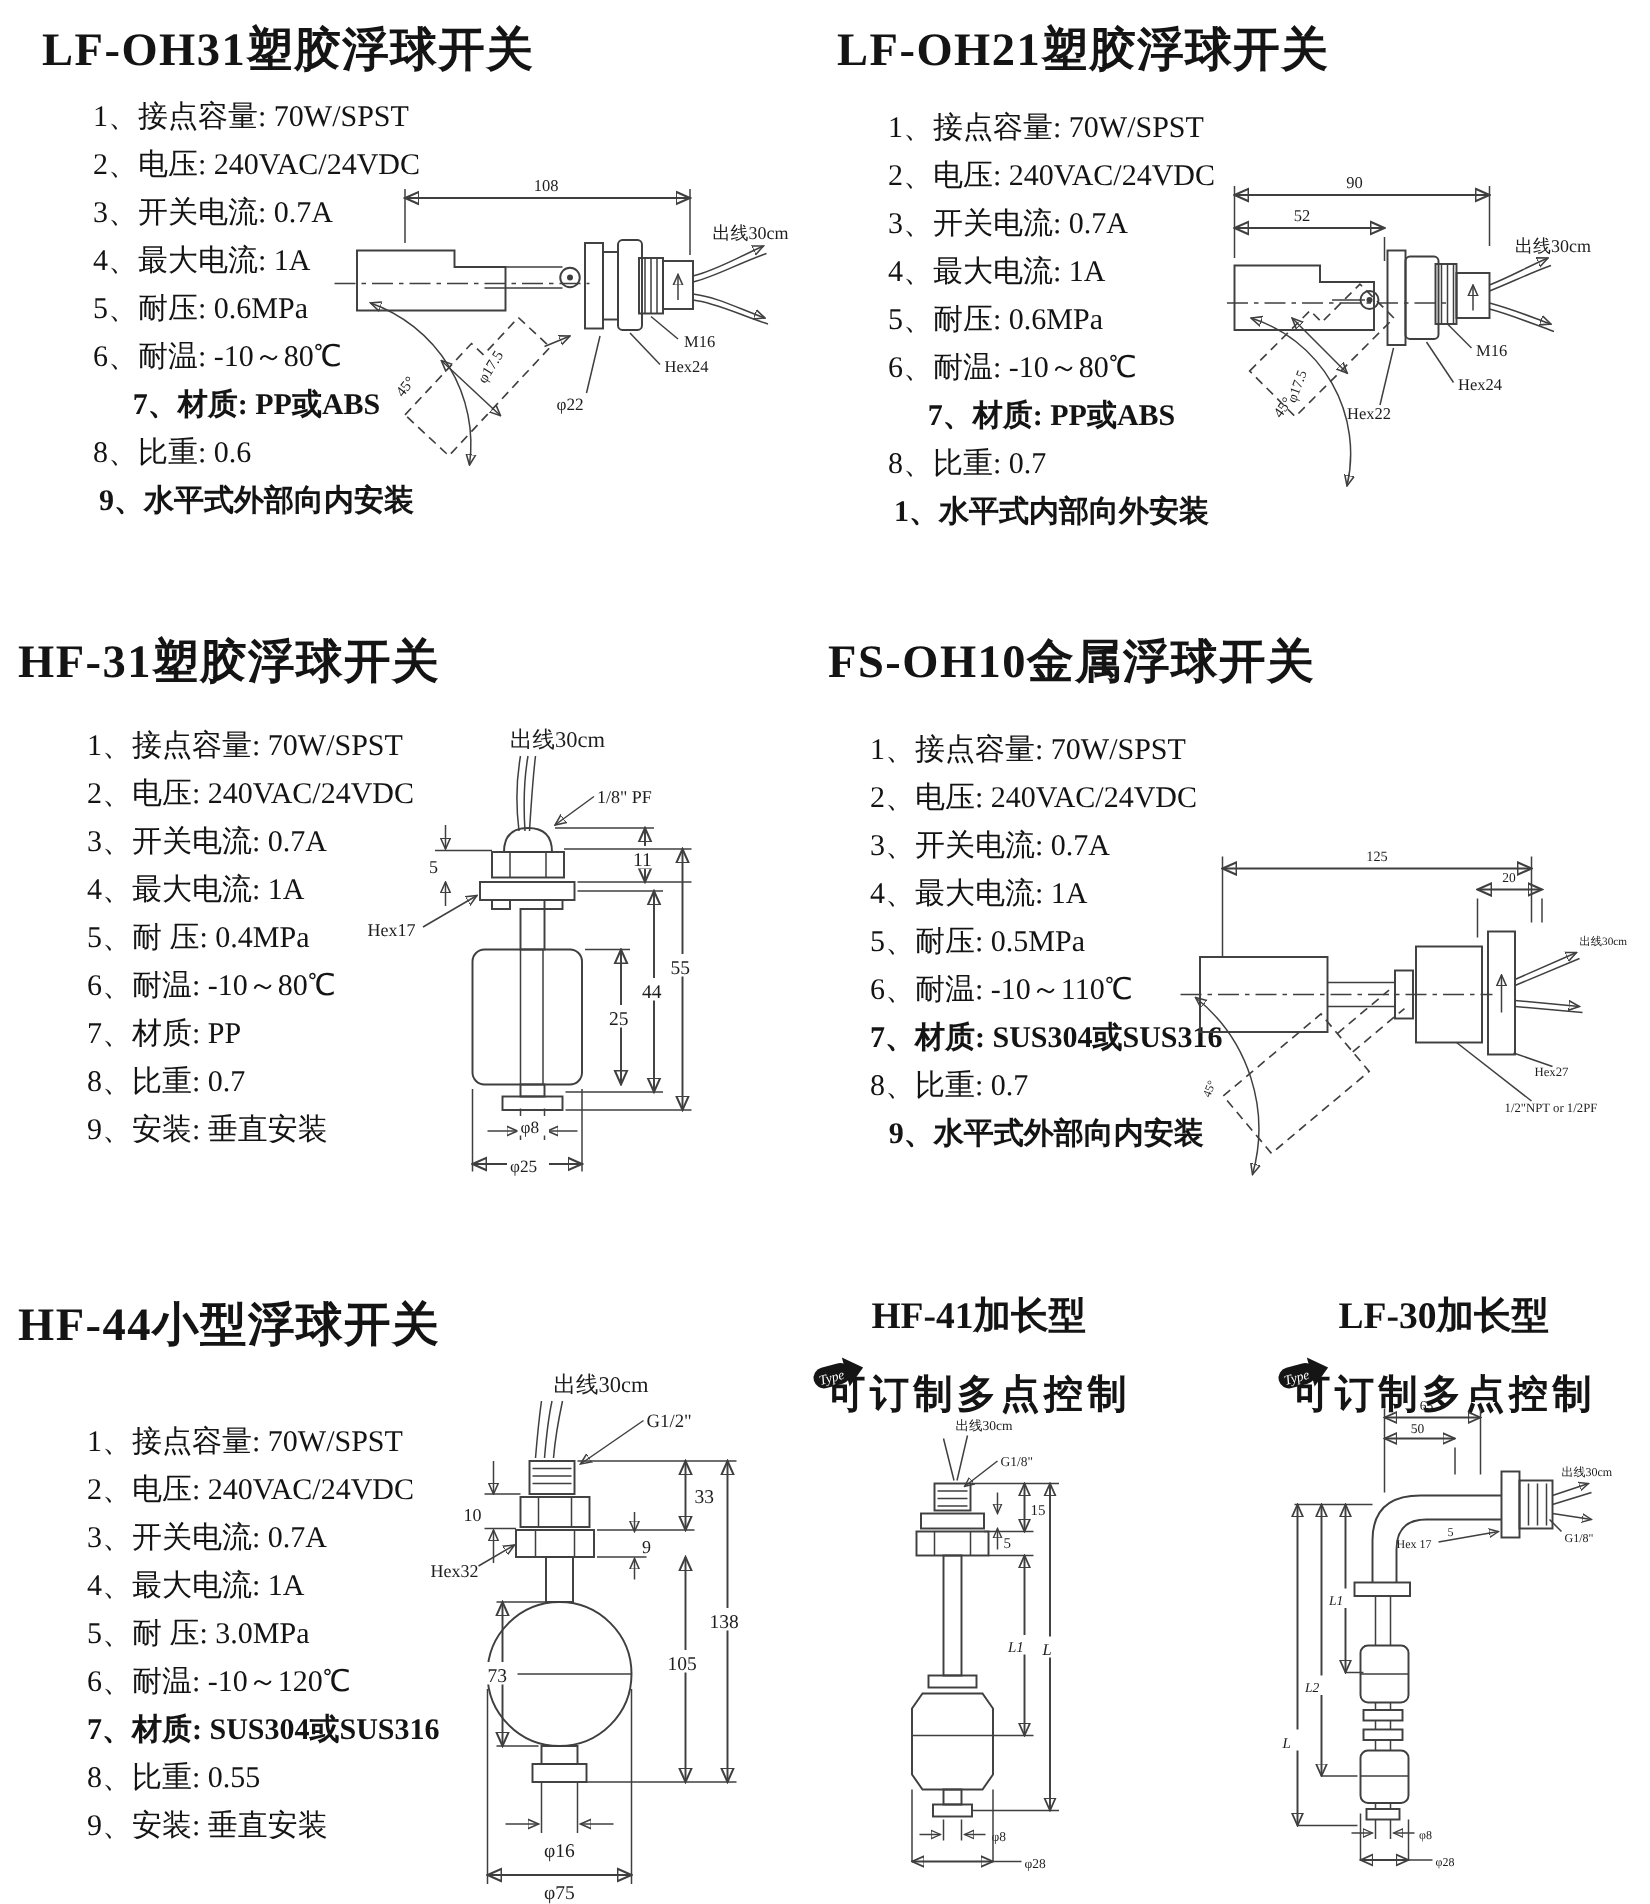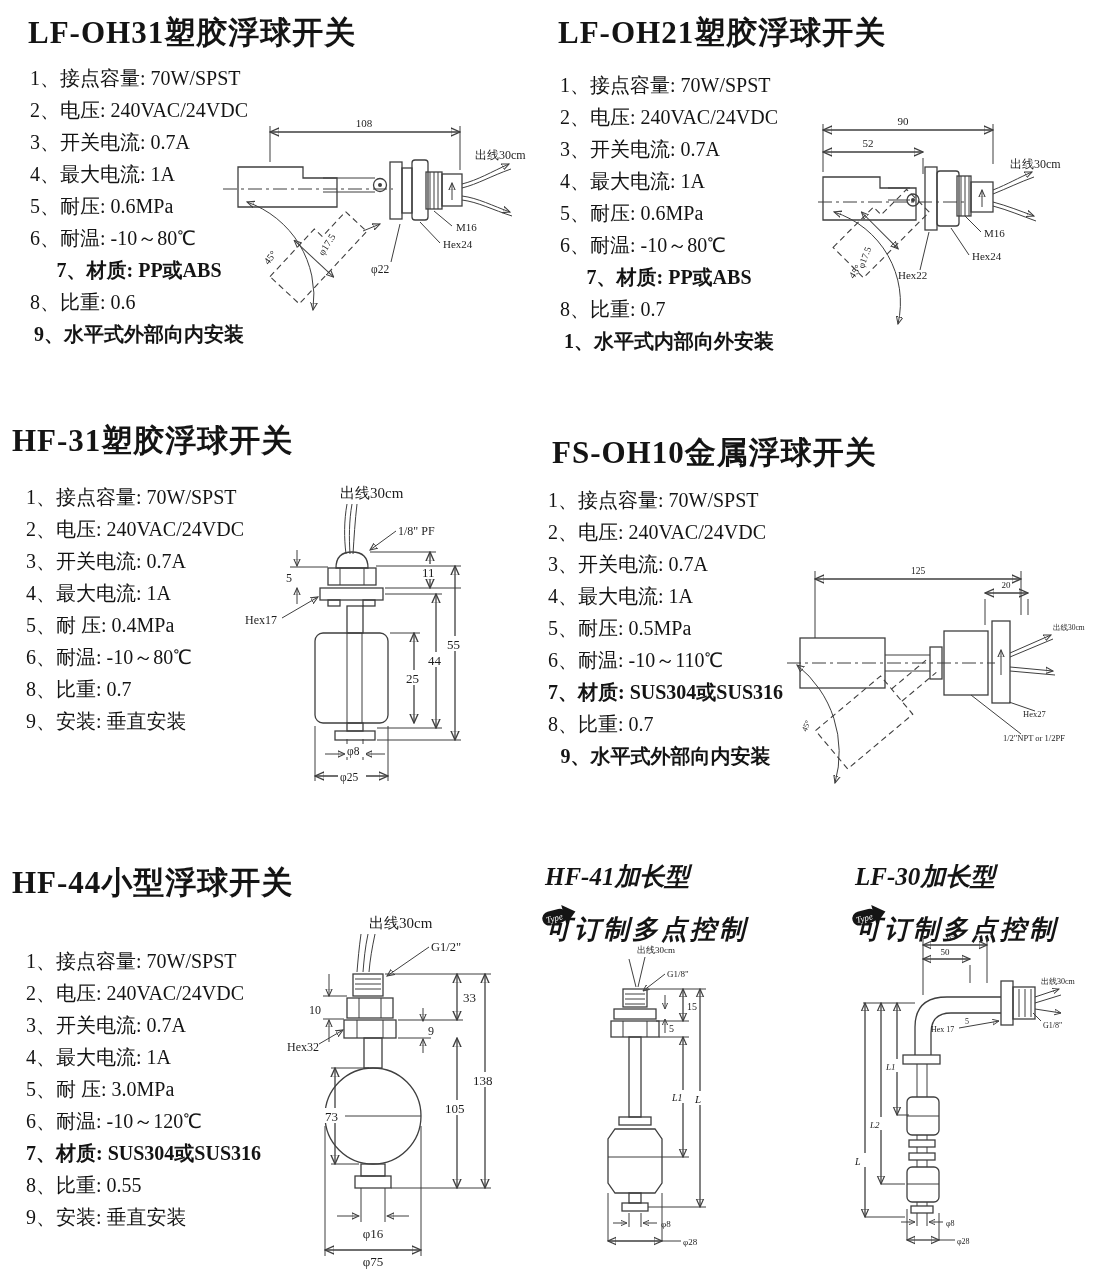--- a/index.html
+++ b/index.html
@@ -3,23 +3,23 @@
 <meta charset="utf-8">
 <style>
   * { margin:0; padding:0; box-sizing:border-box; }
   html,body { background:#ffffff; }
   body {
     width:1100px; height:1269px; position:relative; overflow:hidden;
     font-family:"Liberation Serif", serif; color:#141414;
   }
   .t { position:absolute; font-size:31px; font-weight:700; letter-spacing:1px; white-space:nowrap;text-align:right; }
   .specs { position:absolute; list-style:none; font-size:20px; }
-  .specs li { height:32px; line-height:32px; white-space:nowrap; }
+  .specs li { height:32px; line-height:32px; white-space:nowrap;margin-left:32px; }
   .specs li.b { font-weight:700;text-align:center; }
-  .t2 { position:absolute; width:215px; font-weight:700;font-style:italic; }
+  .t2 { position:absolute; width:215px; text-align:center; font-weight:700; }
   .t2 .l1 { font-size:25px; white-space:nowrap; }
   .t2 .l2 { font-size:26px; letter-spacing:3px; margin-top:19px; white-space:nowrap; }
   .badge { position:absolute; }
   .sv { position:absolute; overflow:visible; }
   .sv line,.sv path,.sv rect,.sv circle,.sv polygon,.sv polyline { fill:none; stroke:#3f3f3f; stroke-width:1.3; }
   .sv .fill { fill:#3f3f3f; stroke:none; }
   .sv .wbg { fill:#ffffff; stroke:none; }
   .sv text { fill:#1d1d1d; stroke:none; font-family:"Liberation Serif", serif; }
   .thin { stroke-width:1 !important; }
   .dash { stroke-dasharray:6 4; stroke-width:1.1 !important; }
@@ -147,20 +147,21 @@
 
   <section>
     <h2 class="t" style="left:12px;top:420px">HF-31塑胶浮球开关</h2>
     <ol class="specs" style="left:26px;top:481px">
       <li>1、接点容量: 70W/SPST</li>
       <li>2、电压: 240VAC/24VDC</li>
       <li>3、开关电流: 0.7A</li>
       <li>4、最大电流: 1A</li>
       <li>5、耐 压: 0.4MPa</li>
       <li>6、耐温: -10～80℃</li>
+      <li>7、材质: PP</li>
       <li>8、比重: 0.7</li>
       <li>9、安装: 垂直安装</li>
     </ol>
     <svg class="sv" style="left:240px;top:476px" width="245" height="330" viewBox="0 0 245 330">
       <defs>
           <marker id="a3" viewBox="0 0 10 10" refX="9" refY="5" markerWidth="8" markerHeight="8" orient="auto-start-reverse">
             <path d="M0,1 L9,5 L0,9 Z" fill="#3f3f3f" stroke="none"></path>
           </marker>
         </defs>
       <text x="100" y="22" font-size="15">出线30cm</text>
@@ -211,21 +212,21 @@
       <text x="107" y="279" font-size="11.5">φ8</text>
       <line class="thin" x1="75" y1="250" x2="75" y2="305"></line>
       <line class="thin" x1="148" y1="250" x2="148" y2="305"></line>
       <line x1="75" y1="300" x2="148" y2="300" marker-start="url(#a3)" marker-end="url(#a3)"></line>
       <rect class="wbg" x="98" y="293" width="28" height="14"></rect>
       <text x="100" y="305" font-size="11.5">φ25</text>
     </svg>
   </section>
 
   <section>
-    <h2 class="t" style="left:552px;top:432px">FS-OH10金属浮球开关</h2>
+    <h2 class="t" style="left:552px;top:420px">FS-OH10金属浮球开关</h2>
     <ol class="specs" style="left:548px;top:484px">
       <li>1、接点容量: 70W/SPST</li>
       <li>2、电压: 240VAC/24VDC</li>
       <li>3、开关电流: 0.7A</li>
       <li>4、最大电流: 1A</li>
       <li>5、耐压: 0.5MPa</li>
       <li>6、耐温: -10～110℃</li>
       <li class="b">7、材质: SUS304或SUS316</li>
       <li>8、比重: 0.7</li>
       <li class="b">9、水平式外部向内安装</li>

